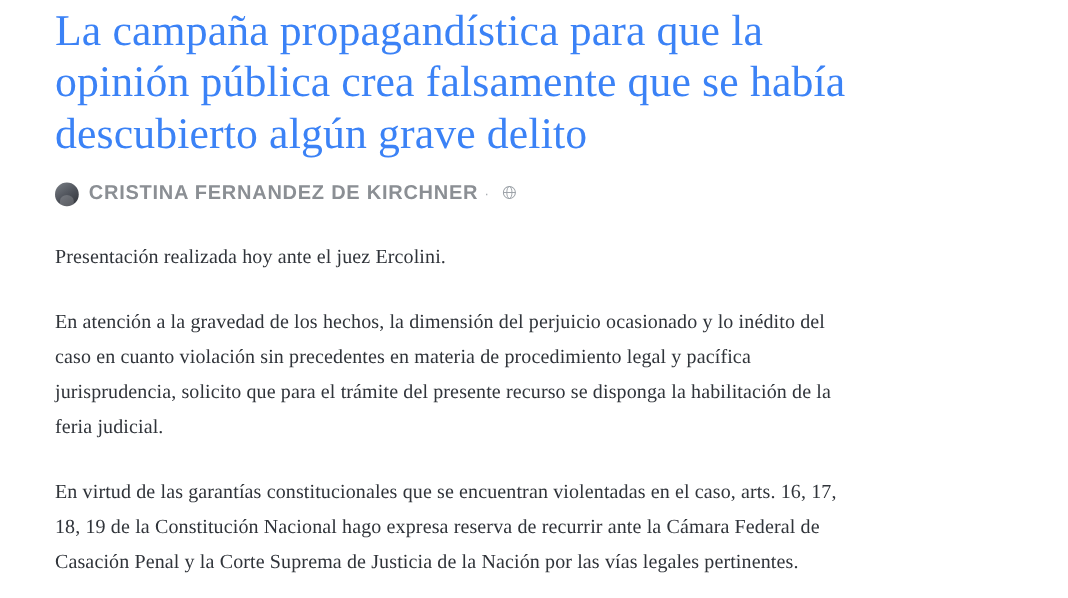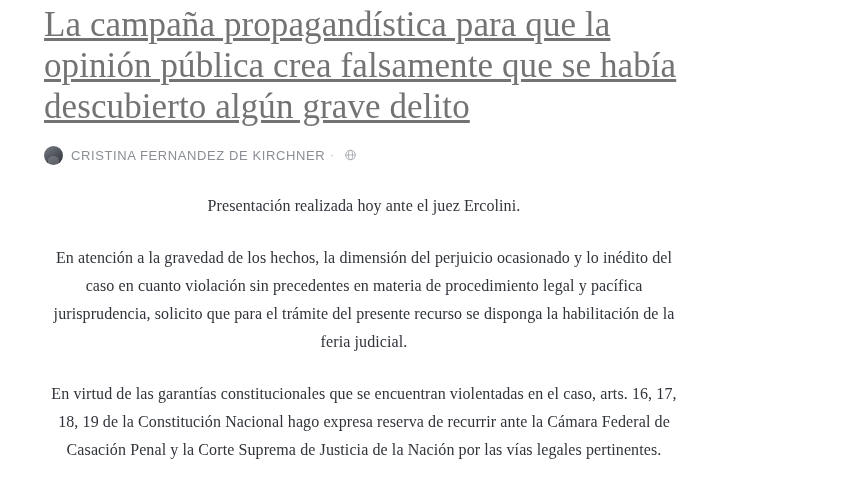--- a/index.html
+++ b/index.html
@@ -21,25 +21,24 @@
     background: #ffffff;
     box-sizing: border-box;
     padding: 0 44px;
   }
   .article-title {
     font-family: "Liberation Serif", serif;
     font-weight: 400;
     font-size: 35px;
     line-height: 41px;
     letter-spacing: 0.1px;
-    color: #737373;
+    color: #3b82f6;
     margin: 0;
     padding-top: 4px;
     max-width: 640px;
-    text-decoration: underline;
   }
   .byline {
     display: flex;
     align-items: center;
     margin-top: 17px;
     height: 22px;
   }
   .avatar {
     width: 19px;
     height: 19px;
@@ -55,24 +54,25 @@
     position: absolute;
     left: 4px;
     top: 10px;
     width: 11px;
     height: 9px;
     border-radius: 50% 50% 0 0;
     background: rgba(255,255,255,0.18);
   }
   .byline-text {
     font-family: "Liberation Sans", sans-serif;
-    font-size: 13px;
+    font-size: 16px;
     letter-spacing: 0.6px;
     color: #8b8f94;
     white-space: nowrap;
+    font-weight: bold;
   }
   .byline-sep {
     font-family: "Liberation Sans", sans-serif;
     font-size: 10.5px;
     color: #a7abb0;
     margin: 0 5px;
   }
   .globe-icon {
     display: inline-block;
     margin-left: 6px;
@@ -85,21 +85,20 @@
     margin-top: 26px;
     max-width: 640px;
   }
   .body-copy p {
     font-family: "Liberation Serif", serif;
     font-size: 16px;
     line-height: 28px;
     color: #30343a;
     margin: 0 0 24px 0;
     letter-spacing: 0.1px;
-    text-align: center;
   }
   .body-copy p:last-child {
     margin-bottom: 16px;
   }
 </style>
 </head>
 <body>
 
 <div class="page">
 

